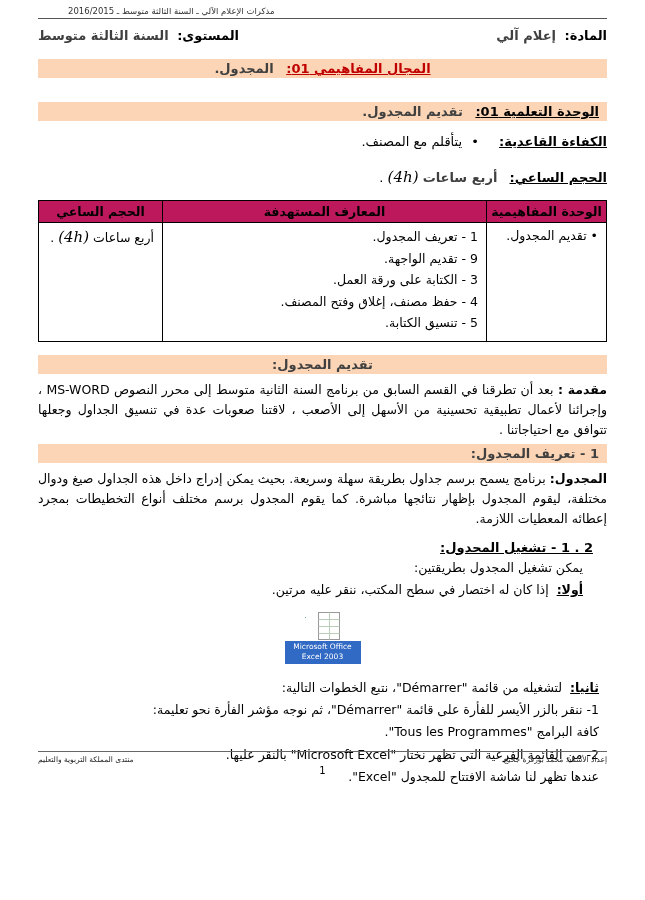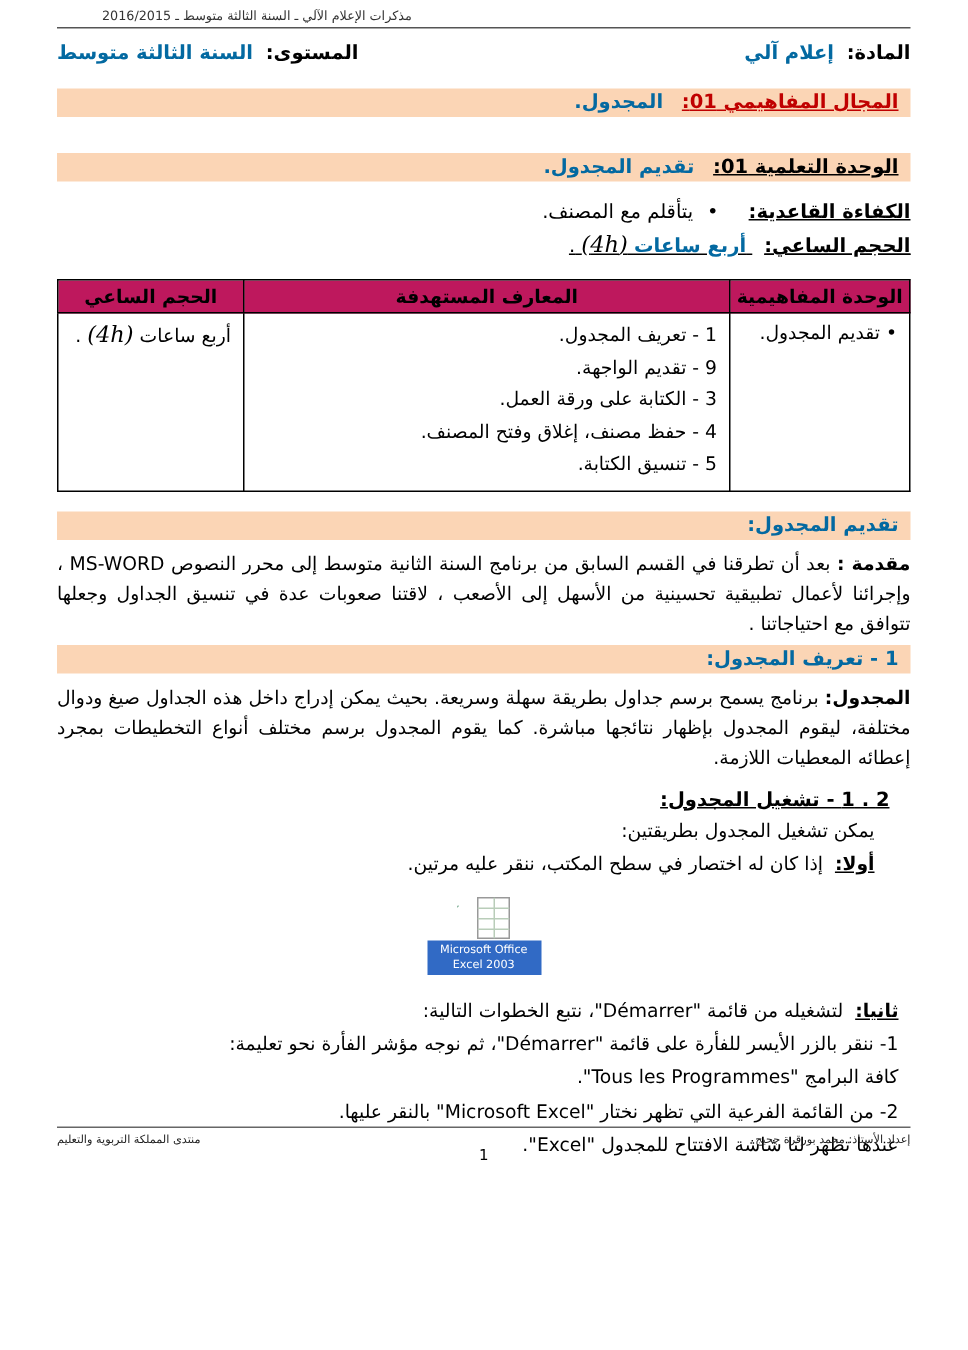--- a/index.html
+++ b/index.html
@@ -4,31 +4,31 @@
 <style>
   html,body{margin:0;padding:0;background:#ffffff;}
   *{box-sizing:border-box;}
   .page{width:645px;height:784px;margin:0 auto;background:#fff;position:relative;overflow:hidden;
         direction:rtl;color:#000;font-family:"DejaVu Sans","Liberation Sans",sans-serif;}
   .content{padding:6px 38px 0;}
   .meta{font-size:8.5px;color:#333;text-align:left;padding-left:30px;}
   .top-rule{border-bottom:1px solid #555;margin-top:2px;}
   .b{font-weight:bold;}
   .u{text-decoration:underline;}
-  .red{color:#0369a1;}
+  .red{color:#404040;}
   .darkred{color:#c00000;}
   .subject-row{display:flex;justify-content:space-between;align-items:baseline;margin-top:9px;font-size:13px;font-weight:bold;}
   .subject-row .lbl{margin-left:4px;}
   .hbar{background:#FBD5B5;margin-top:16px;padding:2px 8px;font-size:13px;font-weight:bold;}
-  .hbar.center{}
+  .hbar.center{text-align:center;}
   .hbar .lbl{margin-left:8px;}
   .line{font-size:13px;margin-top:13px;}
   .competence .lbl{font-weight:bold;text-decoration:underline;margin-left:16px;}
   .competence .blt{margin-left:5px;}
-  .duration{margin-top:5px;text-decoration:underline;}
+  .duration{margin-top:19px;}
   .duration .lbl{font-weight:bold;text-decoration:underline;margin-left:8px;}
   .hours{font-size:15px;font-style:italic;font-family:"DejaVu Serif",serif;}
   .info-table{width:100%;border-collapse:collapse;margin-top:14px;table-layout:fixed;}
   .info-table th,.info-table td{border:1px solid #000;}
   .info-table th{background:#be185d;font-size:12.5px;padding:3px 2px;}
   .info-table td{vertical-align:top;font-size:12.5px;padding:5px 8px;}
   .col-unit{width:120px;}
   .col-dur{width:124px;}
   .k-item{margin-bottom:4px;line-height:1.4;}
   .para{font-size:12.5px;line-height:1.6;text-align:justify;margin-top:6px;}

